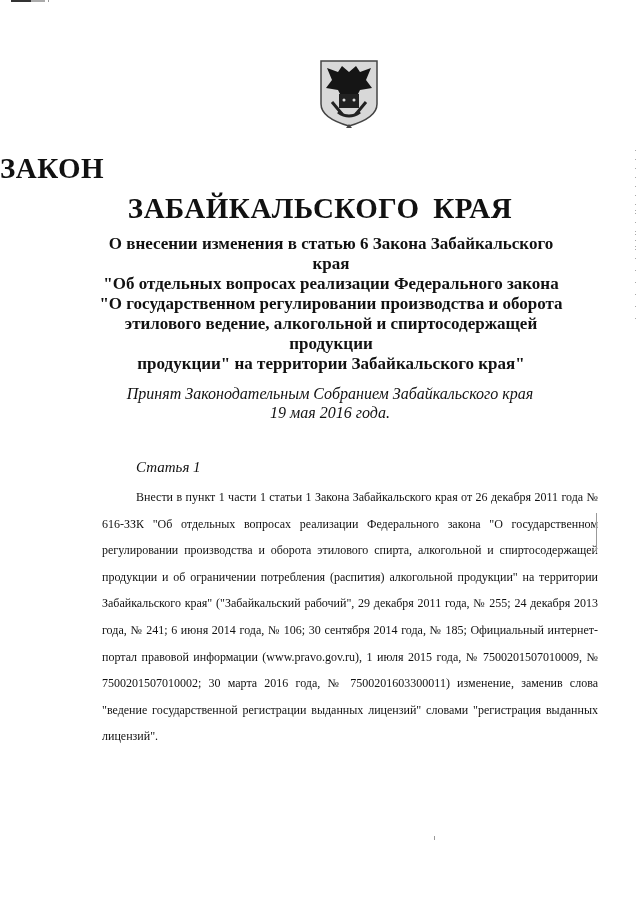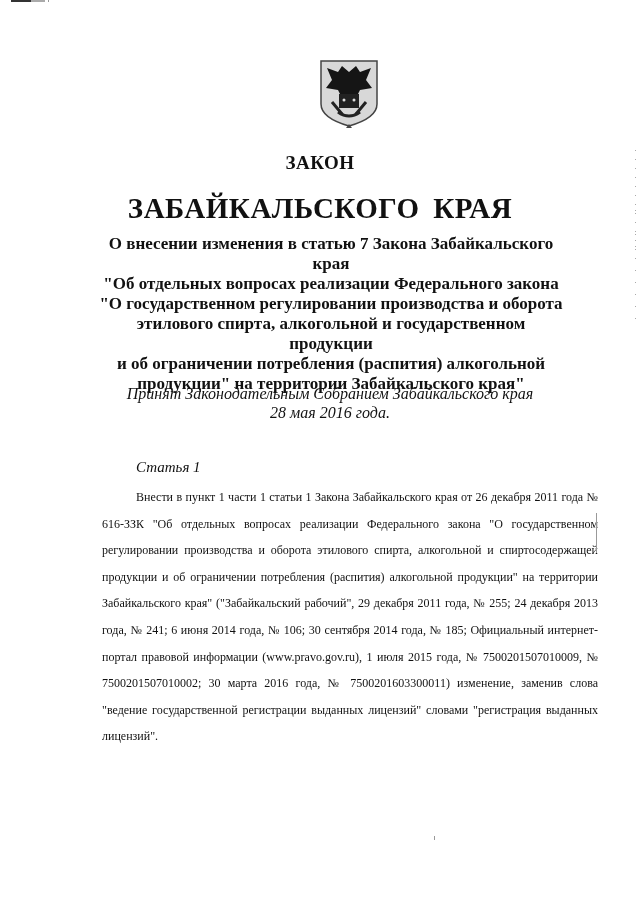--- a/index.html
+++ b/index.html
@@ -1,20 +1,20 @@
 <!DOCTYPE html>
 <html><head>
   <meta charset="utf-8">
   <style>
     html, body { margin: 0; padding: 0; background: #ffffff; }
     body { width: 640px; height: 905px; position: relative; overflow: hidden; font-family: "Liberation Serif", serif; color: #111; }
     .scan-mark { position: absolute; left: 11px; top: 0; width: 34px; height: 2px; background: linear-gradient(90deg, #333 0 60%, #aaa 60% 100%); }
     .scan-tick { position: absolute; left: 48px; top: 0; width: 1px; height: 2px; background: #999; }
     .emblem { position: absolute; left: 318px; top: 58px; width: 62px; height: 70px; }
-    .title1 { position: absolute; left: 0; width: 640px; top: 152px; text-align: center; font-weight: bold; font-size: 19px; letter-spacing: 0.5px; }
+    .title1 { position: absolute; left: 0; width: 640px; top: 152px; text-align: left; font-weight: bold; font-size: 29px; letter-spacing: 0.5px; }
     .title2 { position: absolute; left: 0; width: 640px; top: 192px; text-align: center; font-weight: bold; font-size: 29px; letter-spacing: 0.5px; word-spacing: 6px; }
     .subtitle { position: absolute; left: 96px; width: 470px; top: 234px; text-align: center; font-weight: bold; font-size: 17px; line-height: 20px; }
     .adopted { position: absolute; left: 120px; width: 420px; top: 384px; text-align: center; font-style: italic; font-size: 16px; line-height: 19px; }
     .article-heading { position: absolute; left: 136px; top: 459px; font-weight: normal; font-style: italic; font-size: 15px; }
     .body-text { position: absolute; left: 102px; width: 496px; top: 484px; font-size: 12px; line-height: 26.6px; text-align: justify; text-indent: 34px; }
     .margin-dot { position: absolute; width: 1px; background: #999; }
   </style>
 </head>
 <body>
 
@@ -29,31 +29,30 @@
   <path d="M14 44 L24 56 M48 44 L38 56" stroke="#222" stroke-width="3"></path>
   <path d="M20 54 Q31 62 42 54" stroke="#222" stroke-width="3" fill="none"></path>
   <circle cx="26" cy="42" r="1.5" fill="#ddd"></circle>
     <circle cx="36" cy="42" r="1.5" fill="#ddd"></circle>
 </svg>
 
 <div class="title1">ЗАКОН</div>
 <div class="title2">ЗАБАЙКАЛЬСКОГО  КРАЯ</div>
 
 <div class="subtitle">
-  <div>О внесении изменения в статью 7 Закона Забайкальского края</div>
+  <div>О внесении изменения в статью 6 Закона Забайкальского края</div>
   <div>"Об отдельных вопросах реализации Федерального закона</div>
   <div>"О государственном регулировании производства и оборота</div>
-  <div>этилового спирта, алкогольной и государственном продукции</div>
-  <div>и об ограничении потребления (распития) алкогольной</div>
+  <div>этилового ведение, алкогольной и спиртосодержащей продукции</div>
   <div>продукции" на территории Забайкальского края"</div>
 </div>
 
 <div class="adopted">
   <div>Принят Законодательным Собранием Забайкальского края</div>
-  <div>28 мая 2016 года.</div>
+  <div>19 мая 2016 года.</div>
 </div>
 
 <div class="article-heading">Статья 1</div>
 
 <p class="body-text" style="margin:0;">Внести в пункт 1 части 1 статьи 1 Закона Забайкальского края от 26 декабря 2011 года № 616-ЗЗК "Об отдельных вопросах реализации Федерального закона "О государственном регулировании производства и оборота этилового спирта, алкогольной и спиртосодержащей продукции и об ограничении потребления (распития) алкогольной продукции" на территории Забайкальского края" ("Забайкальский рабочий", 29 декабря 2011 года, № 255; 24 декабря 2013 года, № 241; 6 июня 2014 года, № 106; 30 сентября 2014 года, № 185; Официальный интернет-портал правовой информации (www.pravo.gov.ru), 1 июля 2015 года, № 7500201507010009, № 7500201507010002; 30 марта 2016 года, № 7500201603300011) изменение, заменив слова "ведение государственной регистрации выданных лицензий" словами "регистрация выданных лицензий".</p>
 
 <div class="margin-dot" style="left:596px; top:513px; height:40px;"></div>
 <div class="margin-dot" style="left:635px; top:150px; height:100px; background: repeating-linear-gradient(#aaa 0 1px, transparent 1px 9px);"></div>
 <div class="margin-dot" style="left:635px; top:210px; height:120px; background: repeating-linear-gradient(#aaa 0 1px, transparent 1px 12px);"></div>
 <div class="margin-dot" style="left:434px; top:836px; height:4px;"></div>

